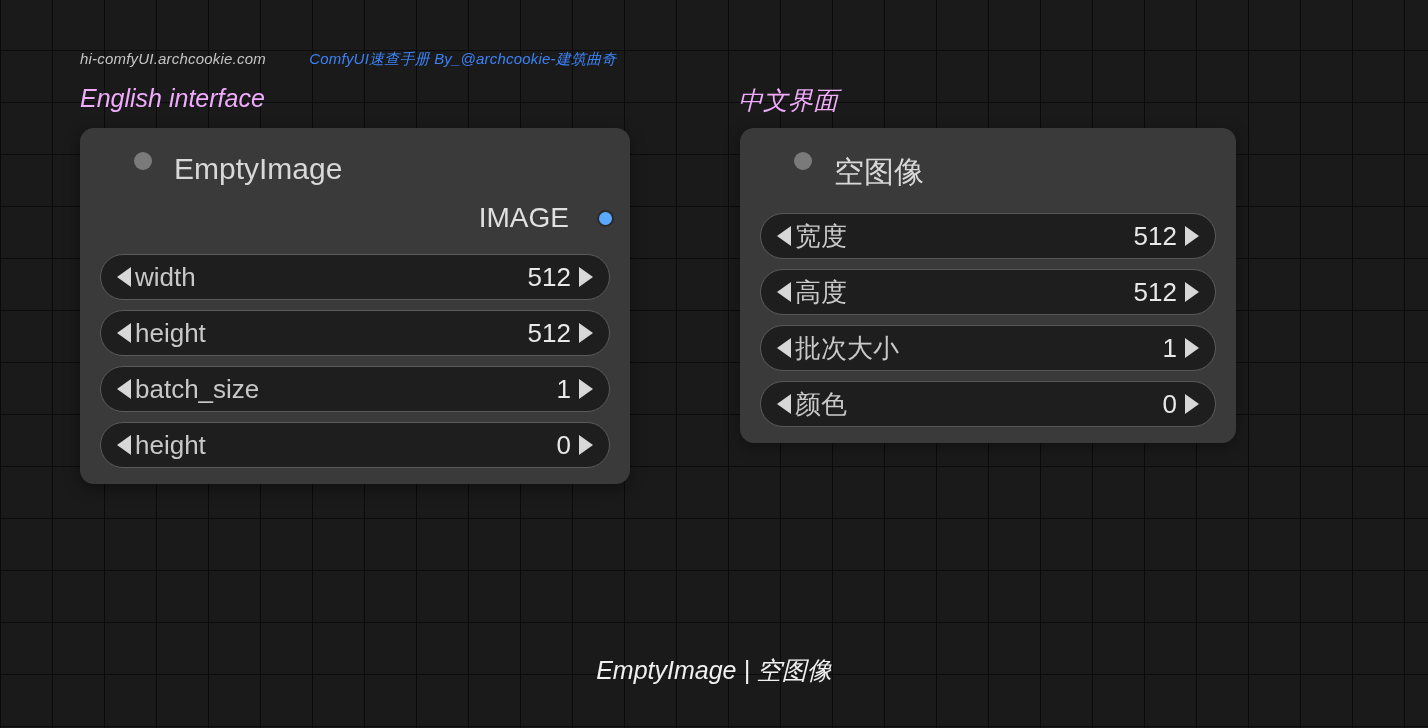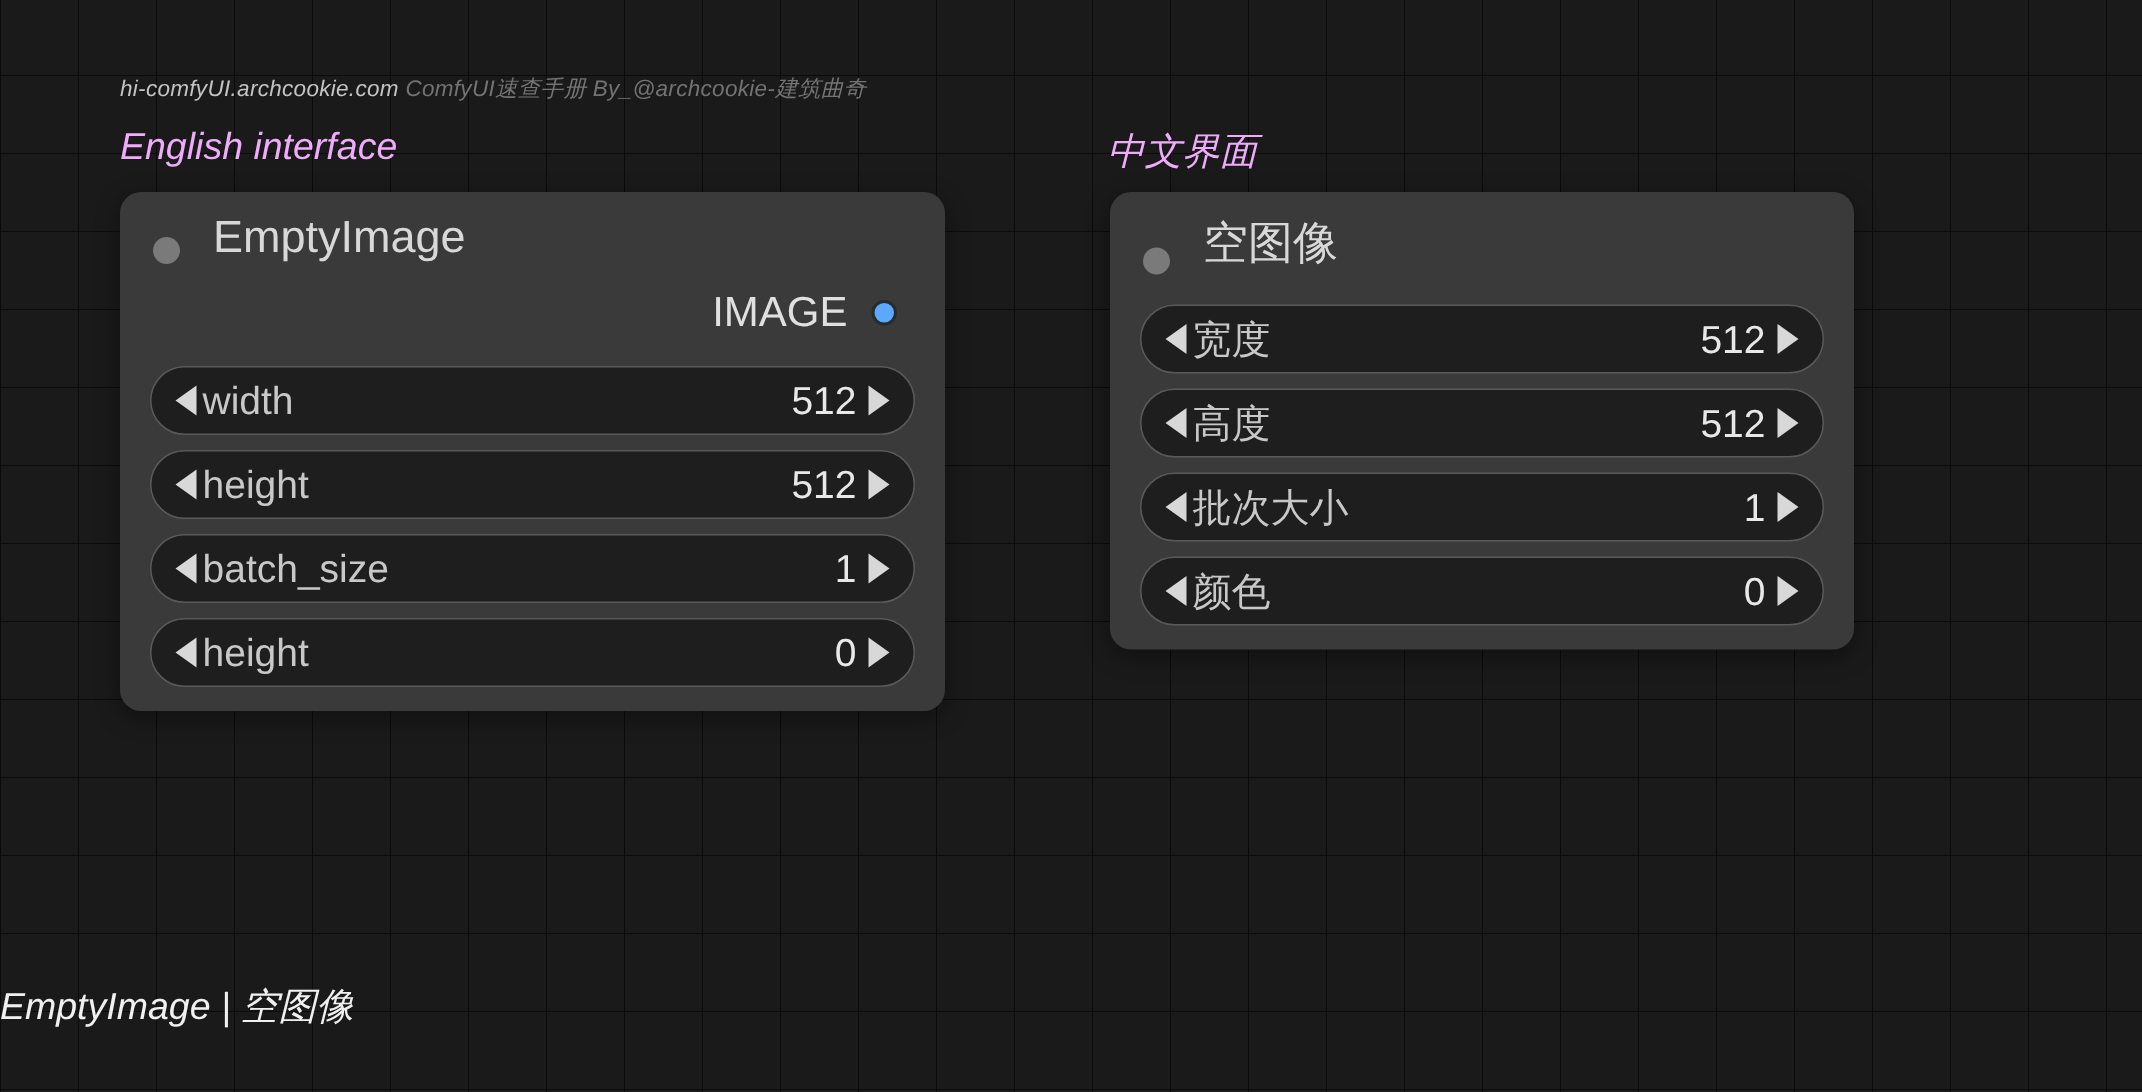--- a/index.html
+++ b/index.html
@@ -24,62 +24,63 @@
     }
     .watermark {
       position: absolute;
       top: 50px;
       left: 80px;
       font-style: italic;
       font-size: 15px;
       color: #c4c4c4;
       letter-spacing: 0.2px;
     }
-    .watermark span.dim { color: #737373; }
+    .watermark span.dim { color: #3b82f6; margin-left: 39px; }
     .section-label {
       position: absolute;
       font-style: italic;
       font-size: 25px;
       color: #f0abfc;
       font-weight: 500;
     }
     .label-en { top: 84px; left: 80px; }
     .label-zh { top: 84px; left: 738px; font-weight: 500; }
     .node {
       position: absolute;
       background: #3a3a3a;
       border-radius: 14px;
       padding: 0 0 16px 0;
       box-shadow: 0 4px 16px rgba(0,0,0,0.4);
     }
     .node-en { top: 128px; left: 80px; width: 550px; }
     .node-zh { top: 128px; left: 740px; width: 496px; }
     .node-header {
       display: flex;
-      align-items: flex-end;
-      padding: 14px 22px 10px 22px;
+      align-items: flex-start;
+      padding: 24px 22px 10px 22px;
       gap: 22px;
+      margin-left: 32px;
     }
     .status-dot {
       width: 18px;
       height: 18px;
       border-radius: 50%;
       background: #7a7a7a;
     }
     .node-title {
       font-size: 30px;
       color: #d8d8d8;
       font-weight: 400;
     }
     .output-row {
       display: flex;
       justify-content: flex-end;
       align-items: center;
-      padding: 6px 32px 10px 20px;
-      gap: 16px;
+      padding: 6px 16px 10px 20px;
+      gap: 28px;
     }
     .output-label {
       font-size: 28px;
       color: #e0e0e0;
     }
     .output-port {
       width: 17px;
       height: 17px;
       border-radius: 50%;
       background: #5aa9ff;
@@ -121,20 +122,21 @@
       color: #e8e8e8;
       flex: 1;
       text-align: right;
       margin-right: 8px;
     }
     .caption {
       position: absolute;
       top: 654px;
       left: 0;
       width: 100%;
+      text-align: center;
       font-style: italic;
       font-size: 25px;
       color: #f0f0f0;
       font-weight: 500;
     }
   </style>
 </head>
 <body>
 
 <div class="grid-bg"></div>

